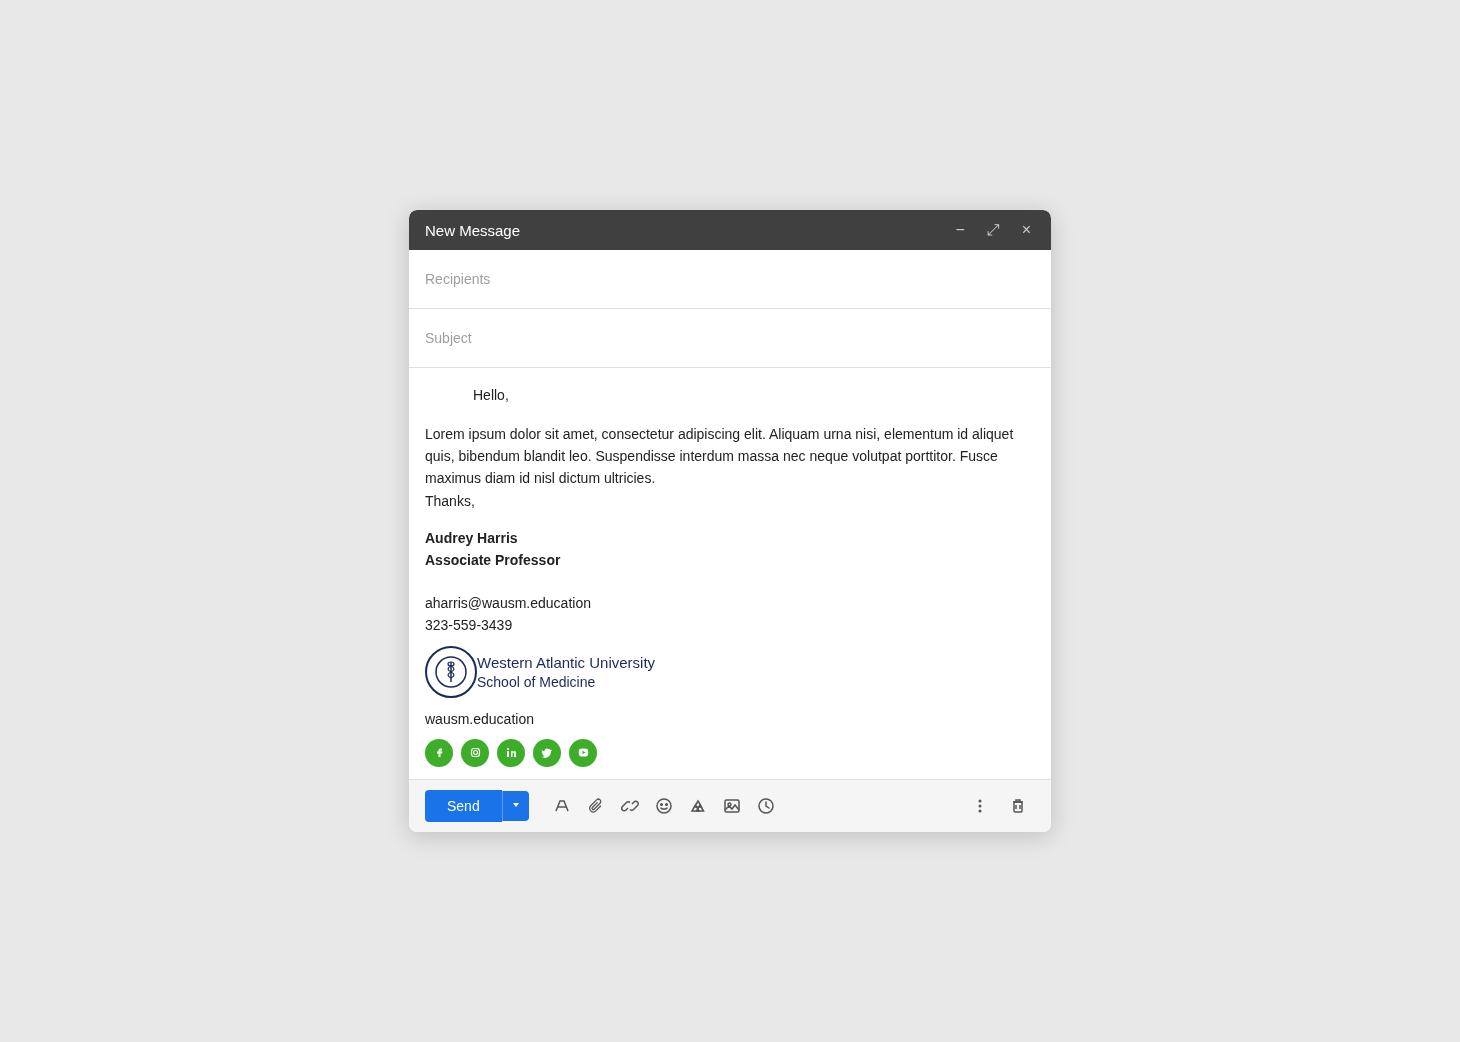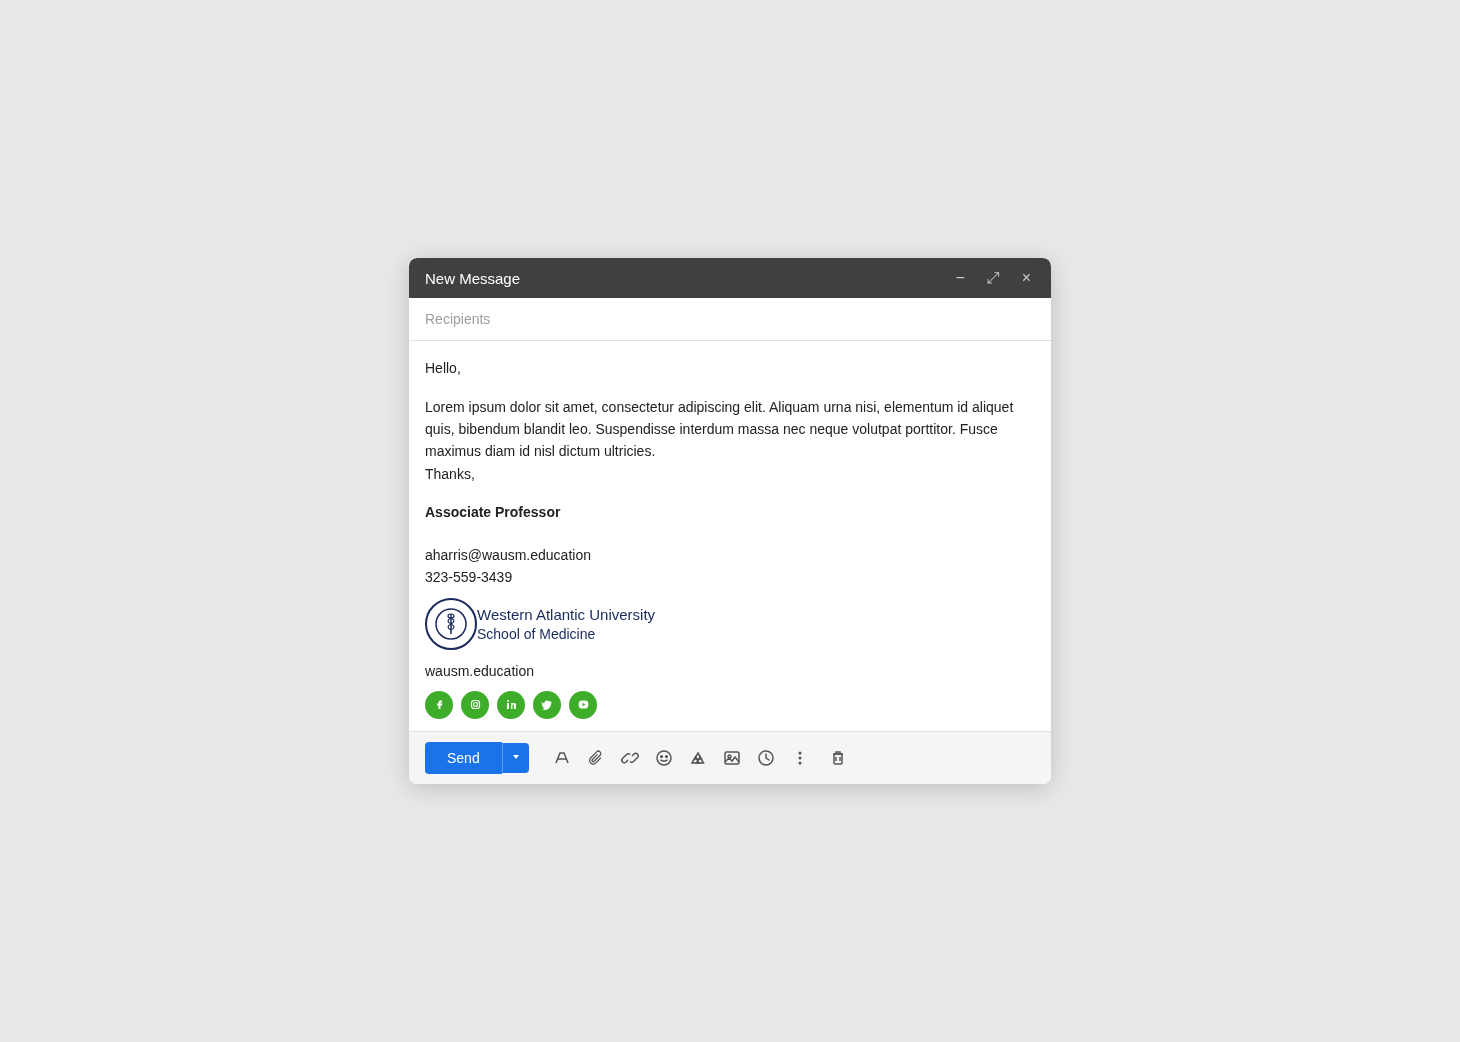--- a/index.html
+++ b/index.html
@@ -50,21 +50,21 @@
       border: none;
       color: #ccc;
       cursor: pointer;
       font-size: 16px;
       padding: 2px 4px;
       line-height: 1;
     }
 
     .field-row {
       border-bottom: 1px solid #e0e0e0;
-      padding: 12px 16px;
+      padding: 20px 16px;
     }
 
     .field-input {
       width: 100%;
       border: none;
       outline: none;
       font-size: 14px;
       color: #333;
       background: transparent;
     }
@@ -74,21 +74,21 @@
     }
 
     .compose-body {
       padding: 16px 16px 12px 16px;
       flex: 1;
       font-size: 14px;
       color: #222;
       line-height: 1.6;
     }
 
-    .greeting { margin-bottom: 16px; display: block; }
+    .greeting { margin-bottom: 16px; display: block; margin-left: 48px; }
     .body-paragraph { margin-bottom: 0; display: block; }
     .thanks { margin-bottom: 16px; display: block; }
 
     .signature {
       margin-top: 4px;
     }
 
     .sig-name {
       font-weight: 700;
       font-size: 14px;
@@ -172,21 +172,21 @@
     .social-icon.li { background: #3eae2a; }
     .social-icon.tw { background: #3eae2a; }
     .social-icon.yt { background: #3eae2a; }
 
     .compose-toolbar {
       background: #f5f5f5;
       border-top: 1px solid #e0e0e0;
       padding: 10px 16px;
       display: flex;
       align-items: center;
-      justify-content: flex-start;
+      justify-content: space-between;
     }
 
     .toolbar-left {
       display: flex;
       align-items: center;
       gap: 0;
     }
 
     .send-btn-group {
       display: flex;
@@ -246,27 +246,31 @@
       <button class="header-control-btn">−</button>
       <button class="header-control-btn">⤢</button>
       <button class="header-control-btn">×</button>
     </div>
   </div>
 
   <div class="field-row">
     <input class="field-input" type="text" placeholder="Recipients" style="">
   </div>
 
+  <div class="field-row">
+    <input class="field-input" type="text" placeholder="Subject" style="">
+  </div>
 
   <div class="compose-body">
     <span class="greeting">Hello,</span>
     <span class="body-paragraph">Lorem ipsum dolor sit amet, consectetur adipiscing elit. Aliquam urna nisi, elementum id aliquet quis, bibendum blandit leo. Suspendisse interdum massa nec neque volutpat porttitor. Fusce maximus diam id nisl dictum ultricies.</span>
     <span class="thanks">Thanks,</span>
 
     <div class="signature">
+      <div class="sig-name">Audrey Harris</div>
       <div class="sig-title">Associate Professor</div>
       <div class="sig-email">aharris@wausm.education</div>
       <div class="sig-phone">323-559-3439</div>
 
       <div class="sig-logo-row">
         <div class="sig-logo-circle">
 
           <svg viewBox="0 0 32 32" fill="none" xmlns="http://www.w3.org/2000/svg">
             <circle cx="16" cy="16" r="15" stroke="#1a2a5e" stroke-width="1.5" fill="none"></circle>
             <line x1="16" y1="6" x2="16" y2="26" stroke="#1a2a5e" stroke-width="1.5"></line>

